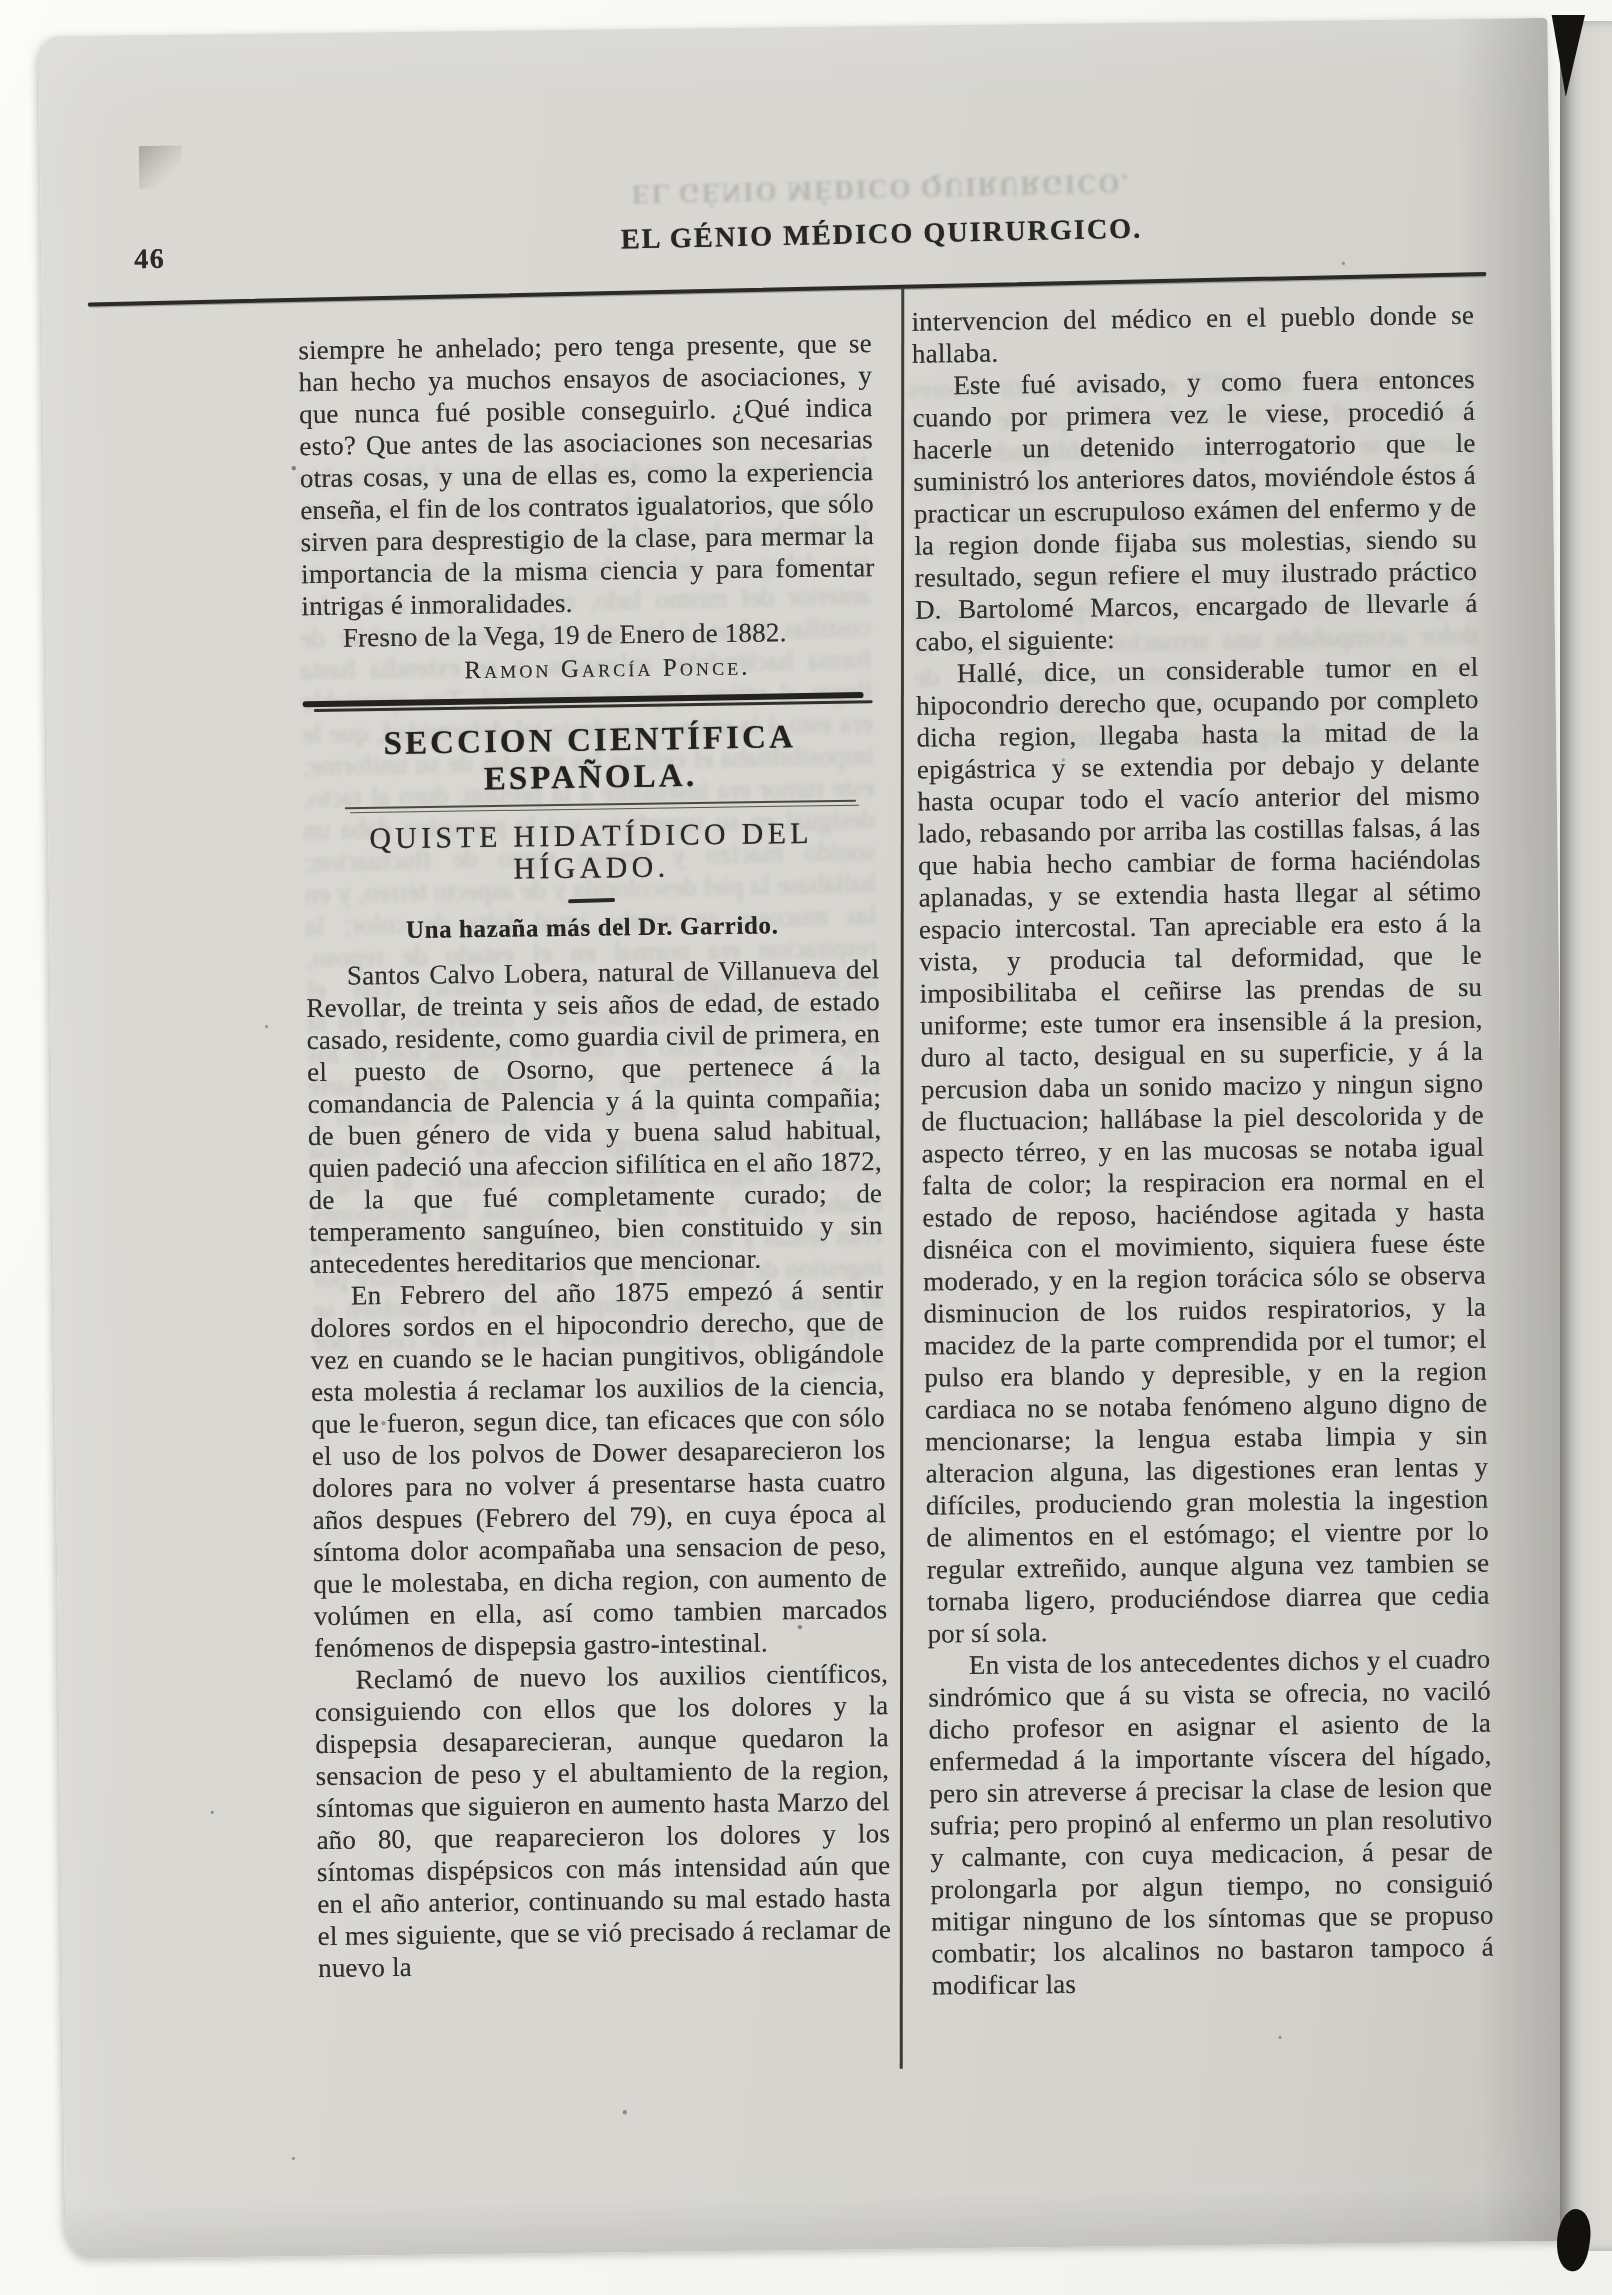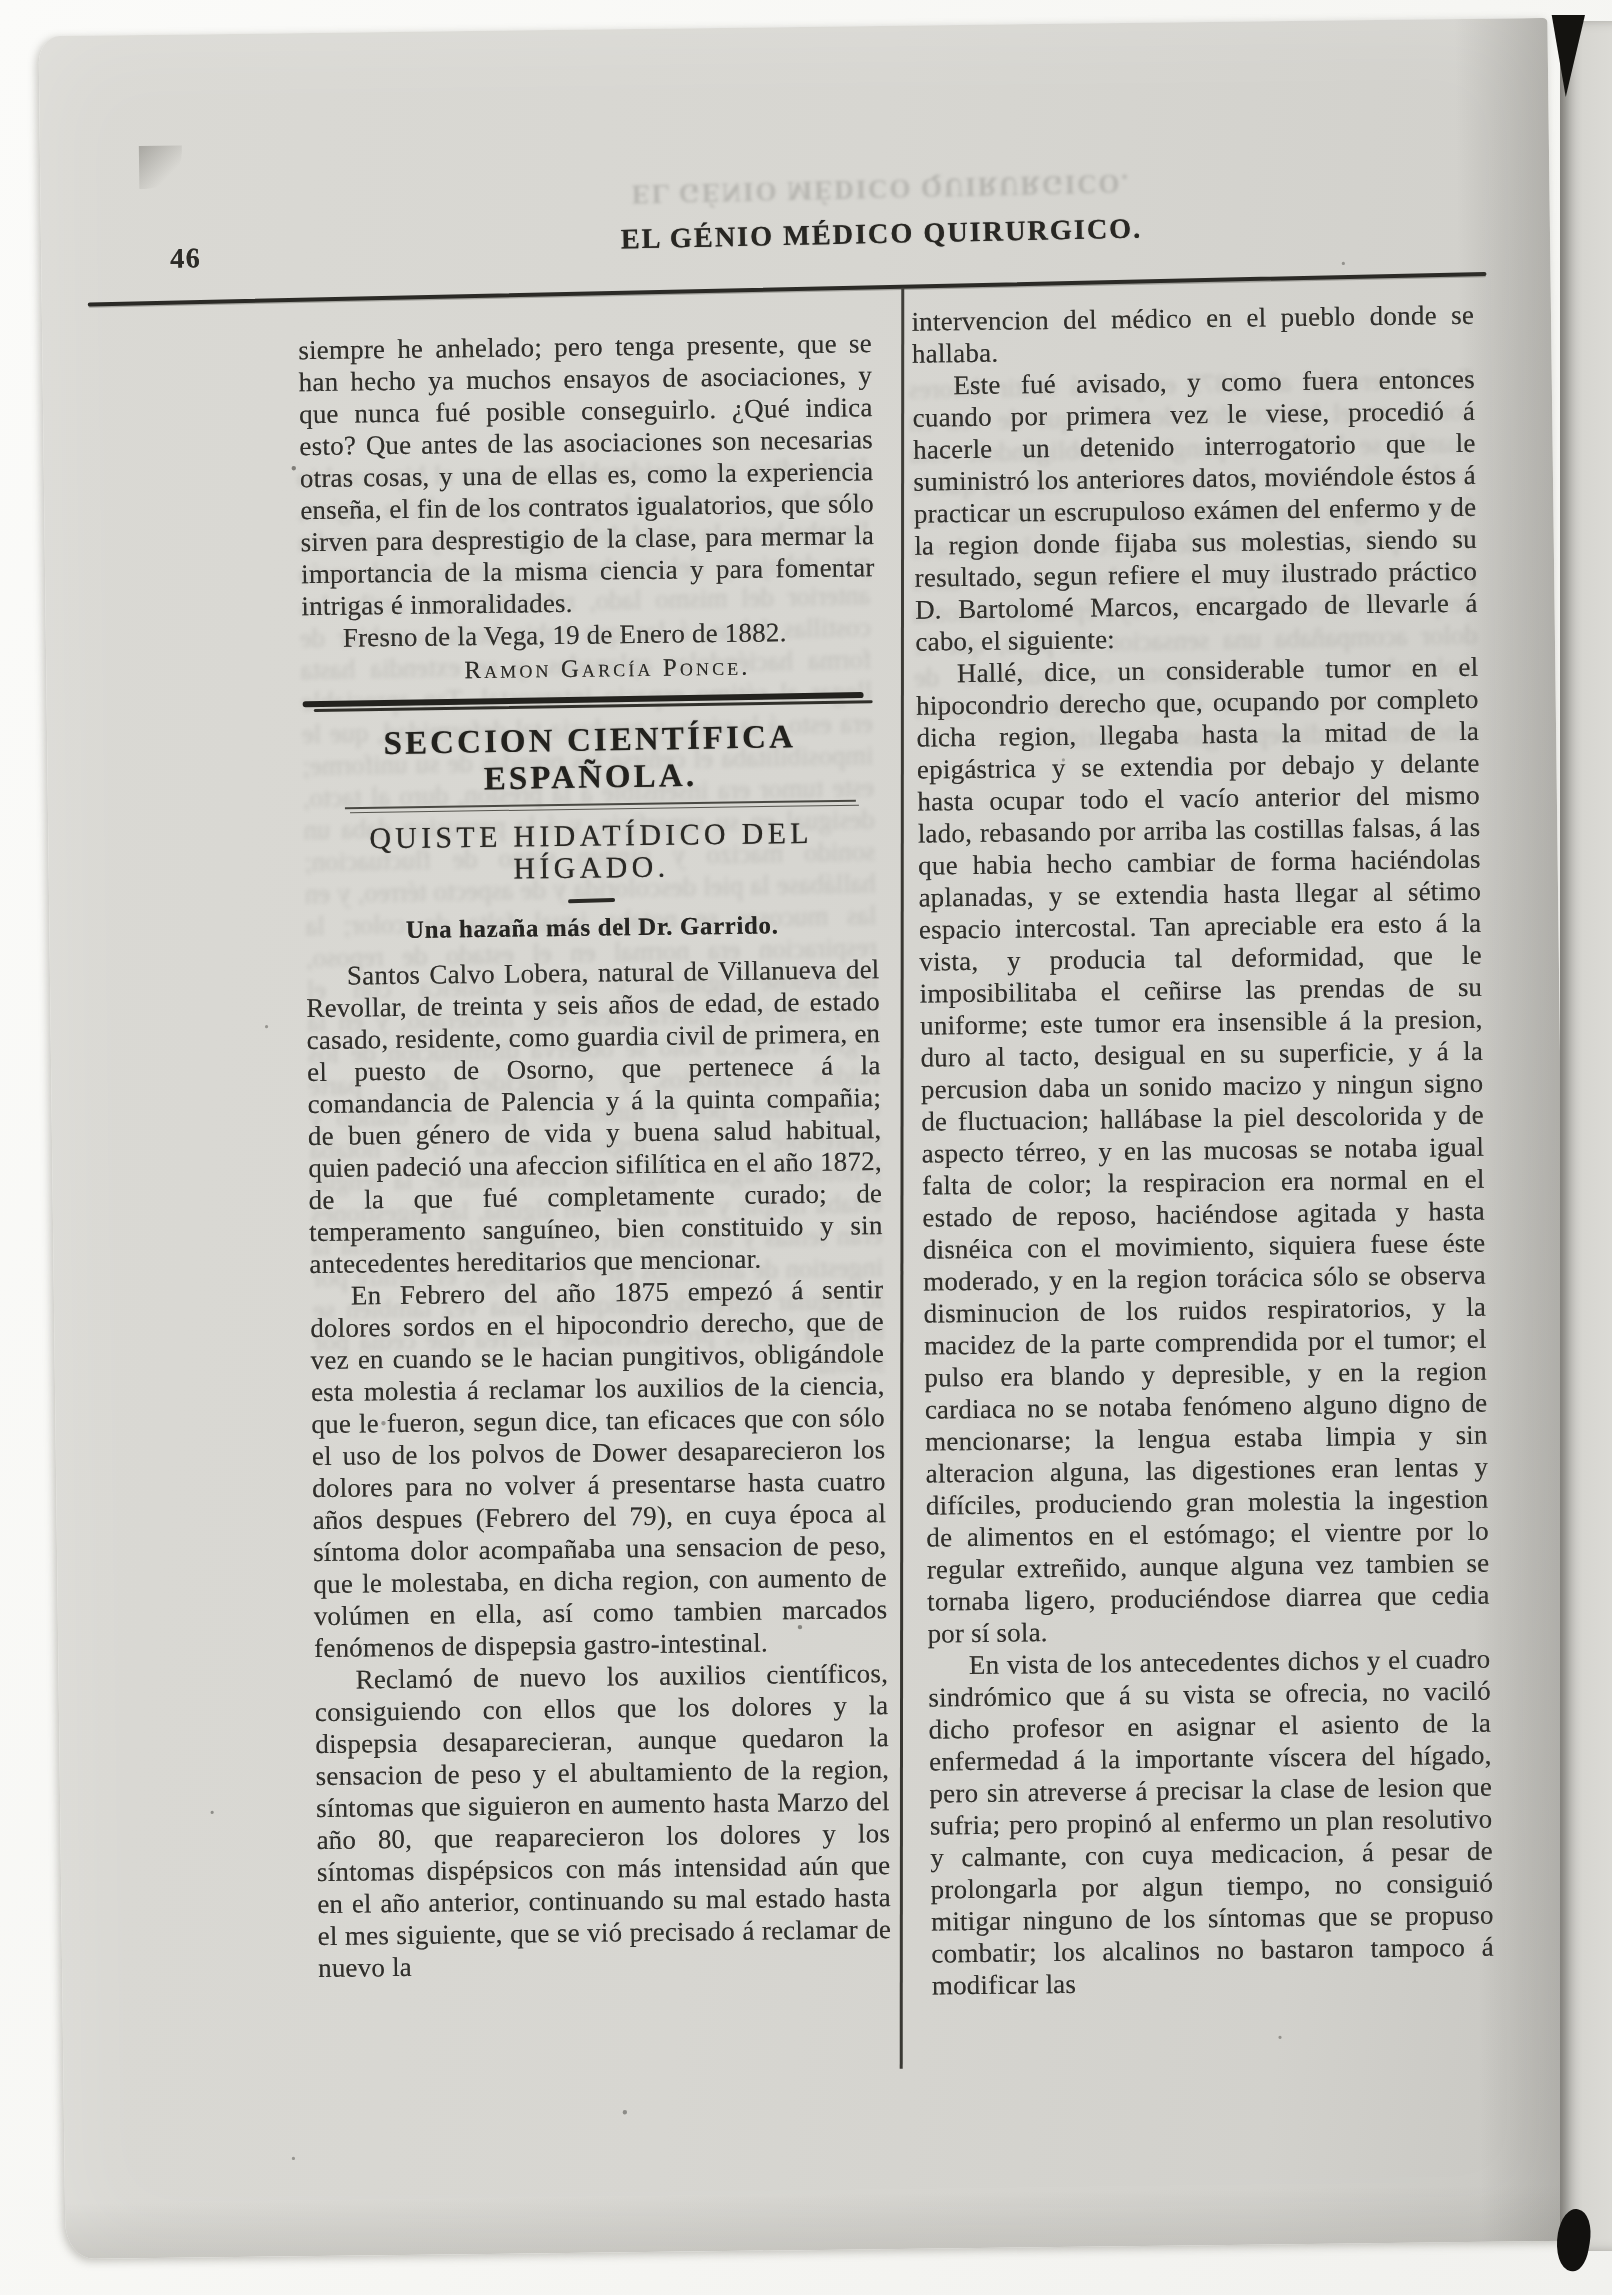--- a/index.html
+++ b/index.html
@@ -46,21 +46,21 @@
     position: absolute; left: 1557px; top: 2209px; width: 33px; height: 62px;
     background: #12110f;
     border-radius: 46% 54% 40% 60%;
     transform: rotate(10deg);
   }
 
   
   .page-num {
     position: absolute; left: 93px; top: 208px;
     font-size: 28.4px; font-weight: bold; letter-spacing: 1.2px;
-    color: #2c2b27; text-shadow: 0 0 0.6px rgba(40,39,35,0.6); margin-left: 36px;
+    color: #2c2b27; text-shadow: 0 0 0.6px rgba(40,39,35,0.6);
   }
   .journal-title {
     position: absolute; left: 383px; top: 192px; width: 915px;
     text-align: center;
     font-size: 28.4px; font-weight: bold; letter-spacing: 1.9px;
     color: #282723; text-shadow: 0 0 0.9px rgba(35,34,30,0.65);
     transform: rotate(-0.5deg);
   }
   .header-rule {
     position: absolute; left: 46px; top: 260px; width: 1399px; height: 4.3px;

